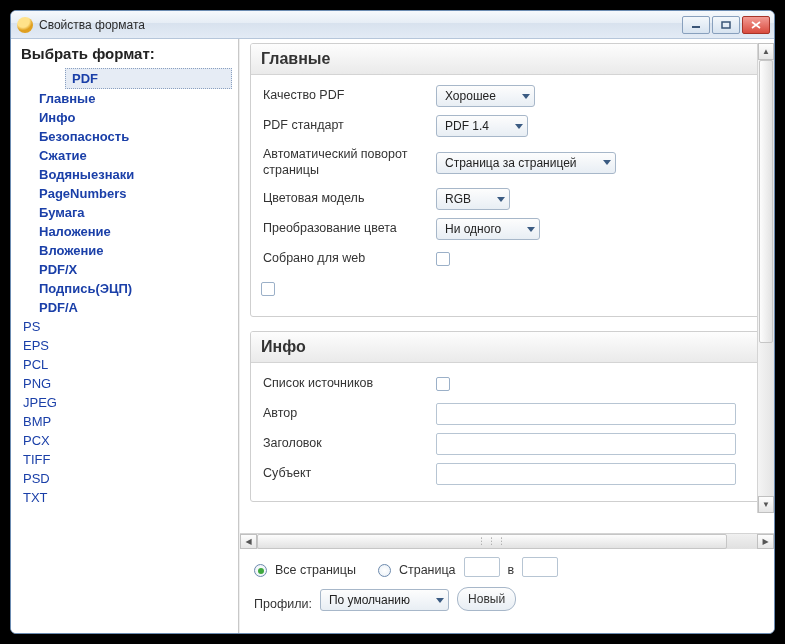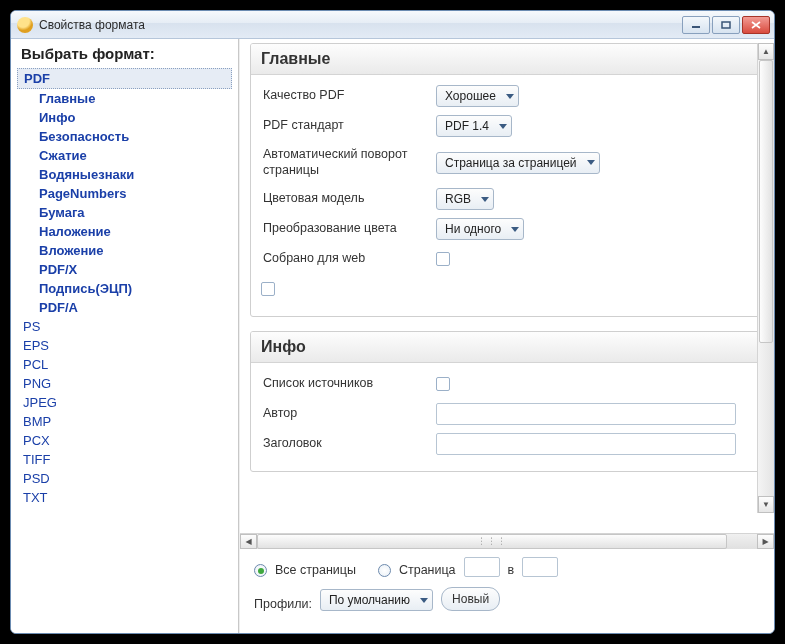--- a/index.html
+++ b/index.html
@@ -78,20 +78,21 @@
   .fmt-item {
     color: #1a3fa8;
     padding: 2px 6px;
     font-size: 13px;
     cursor: pointer;
   }
   .fmt-item.active {
     font-weight: bold;
     background: #e6ecf5;
     border: 1px dotted #8aa0c0;
+    margin-left: 48px;
   }
   .fmt-item.sub {
     padding-left: 22px;
     font-weight: bold;
     font-size: 13px;
   }
   .content-wrap {
     flex: 1;
     display: flex;
     flex-direction: column;
@@ -139,21 +140,21 @@
   .sel {
     height: 22px;
     border: 1px solid #a7b7c9;
     border-radius: 3px;
     background: linear-gradient(to bottom,#fdfdfd,#e8eef4);
     display: inline-flex;
     align-items: center;
     padding: 0 4px 0 8px;
     font-size: 12px;
     color: #222;
-    gap: 6px;
+    gap: 22px;
   }
   .sel .caret {
     width: 0; height: 0;
     border-left: 4px solid transparent;
     border-right: 4px solid transparent;
     border-top: 5px solid #3b5b82;
     margin-left: 4px;
   }
   .chk {
     width: 14px; height: 14px;
@@ -366,20 +367,24 @@
               <div class="chk"></div>
             </div>
             <div class="row">
               <div class="lbl">Автор</div>
               <div class="txt-input" style="width:300px"></div>
             </div>
             <div class="row">
               <div class="lbl">Заголовок</div>
               <div class="txt-input" style="width:300px"></div>
             </div>
+            <div class="row">
+              <div class="lbl">Субъект</div>
+              <div class="txt-input" style="width:300px"></div>
+            </div>
           </div>
         </div>
 
         <div class="v-scroll-fake">
           <div class="arr">▲</div>
           <div class="trk">
               <div class="thb"></div>
             </div>
           <div class="arr">▼</div>
         </div>

